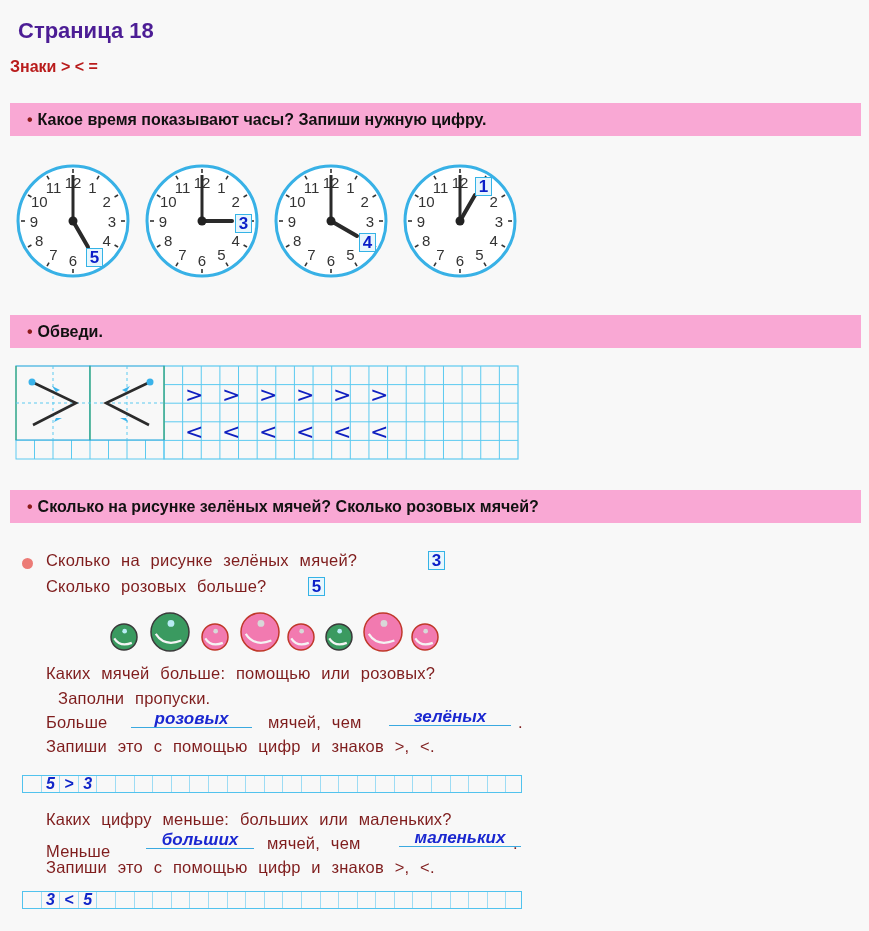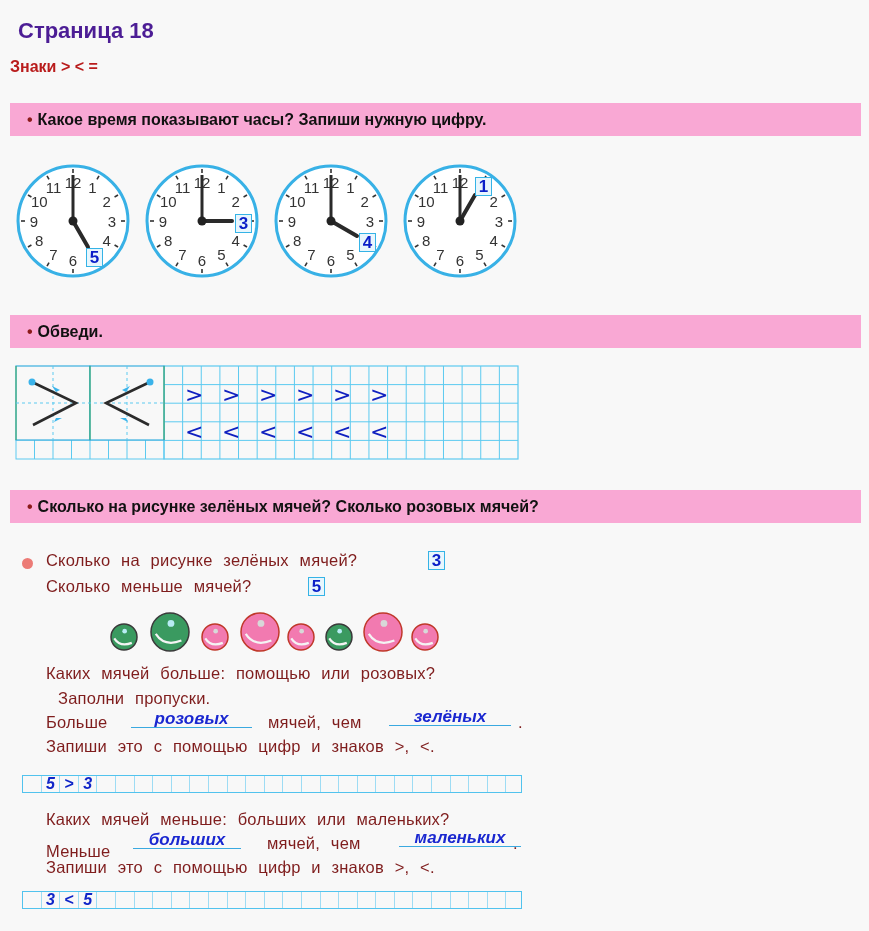--- a/index.html
+++ b/index.html
@@ -233,21 +233,21 @@
     <div class="abs" style="left: 370px; top: 419px; font-size: 22px; color: rgb(16, 32, 192); font-family: &quot;DejaVu Sans&quot;, sans-serif;">&lt;</div>
   </div>
 
 <div class="task-bar" style="top:490px;">
   <span class="dot">•</span><span>Сколько на рисунке зелёных мячей? Сколько розовых мячей?</span>
 </div>
 
 <div class="bullet" style="left:22px; top:558px;"></div>
 <div class="bookline" style="left:46px; top:551px;">Сколько на рисунке зелёных мячей?</div>
 <div class="ansbox" style="left:428px; top:551px;">3</div>
-<div class="bookline" style="left:46px; top:577px;">Сколько меньше мячей?</div>
+<div class="bookline" style="left:46px; top:577px;">Сколько розовых больше?</div>
 <div class="ansbox" style="left:308px; top:577px;">5</div>
 
 <svg class="abs" style="left:100px; top:600px;" width="350" height="60" id="balls-svg">
     <g>
       <circle cx="24" cy="37" r="13" fill="#3a9a60" stroke="#3a3a3a" stroke-width="1.5"></circle>
       <path d="M14.25,38.3 Q20.1,47.4 31.8,42.85" fill="none" stroke="#f4f4f4" stroke-width="2.2"></path>
       <circle cx="24.65" cy="31.15" r="2.34" fill="#b8ecf4"></circle>
     </g>
     <g>
       <circle cx="70" cy="32" r="19" fill="#3a9a60" stroke="#3a3a3a" stroke-width="1.5"></circle>
@@ -316,23 +316,23 @@
     <div class="cell"></div>
     <div class="cell"></div>
     <div class="cell"></div>
     <div class="cell"></div>
     <div class="cell"></div>
     <div class="cell"></div>
     <div class="cell"></div>
     <div class="cell"></div>
   </div>
 
-<div class="bookline" style="left:46px; top:810px;">Каких мячей меньше: больших или маленьких?</div>
+<div class="bookline" style="left:46px; top:810px;">Каких цифру меньше: больших или маленьких?</div>
 <div class="bookline" style="left:46px; top:834px;margin-top:8px;">Меньше</div>
-<div class="fill" style="left:133px; top:832px; width:108px;">больших</div>
+<div class="fill" style="left:146px; top:832px; width:108px;">больших</div>
 <div class="bookline" style="left:267px; top:834px;">мячей, чем</div>
 <div class="fill" style="left:399px; top:830px; width:122px;">маленьких</div>
 <div class="bookline" style="left:513px; top:834px;">.</div>
 <div class="bookline" style="left:46px; top:858px;">Запиши это с помощью цифр и знаков &gt;, &lt;.</div>
 <div class="cellrow" style="left:22px; top:891px; width:500px;" id="row2">
     <div class="cell"></div>
     <div class="cell">3</div>
     <div class="cell">&lt;</div>
     <div class="cell">5</div>
     <div class="cell"></div>

